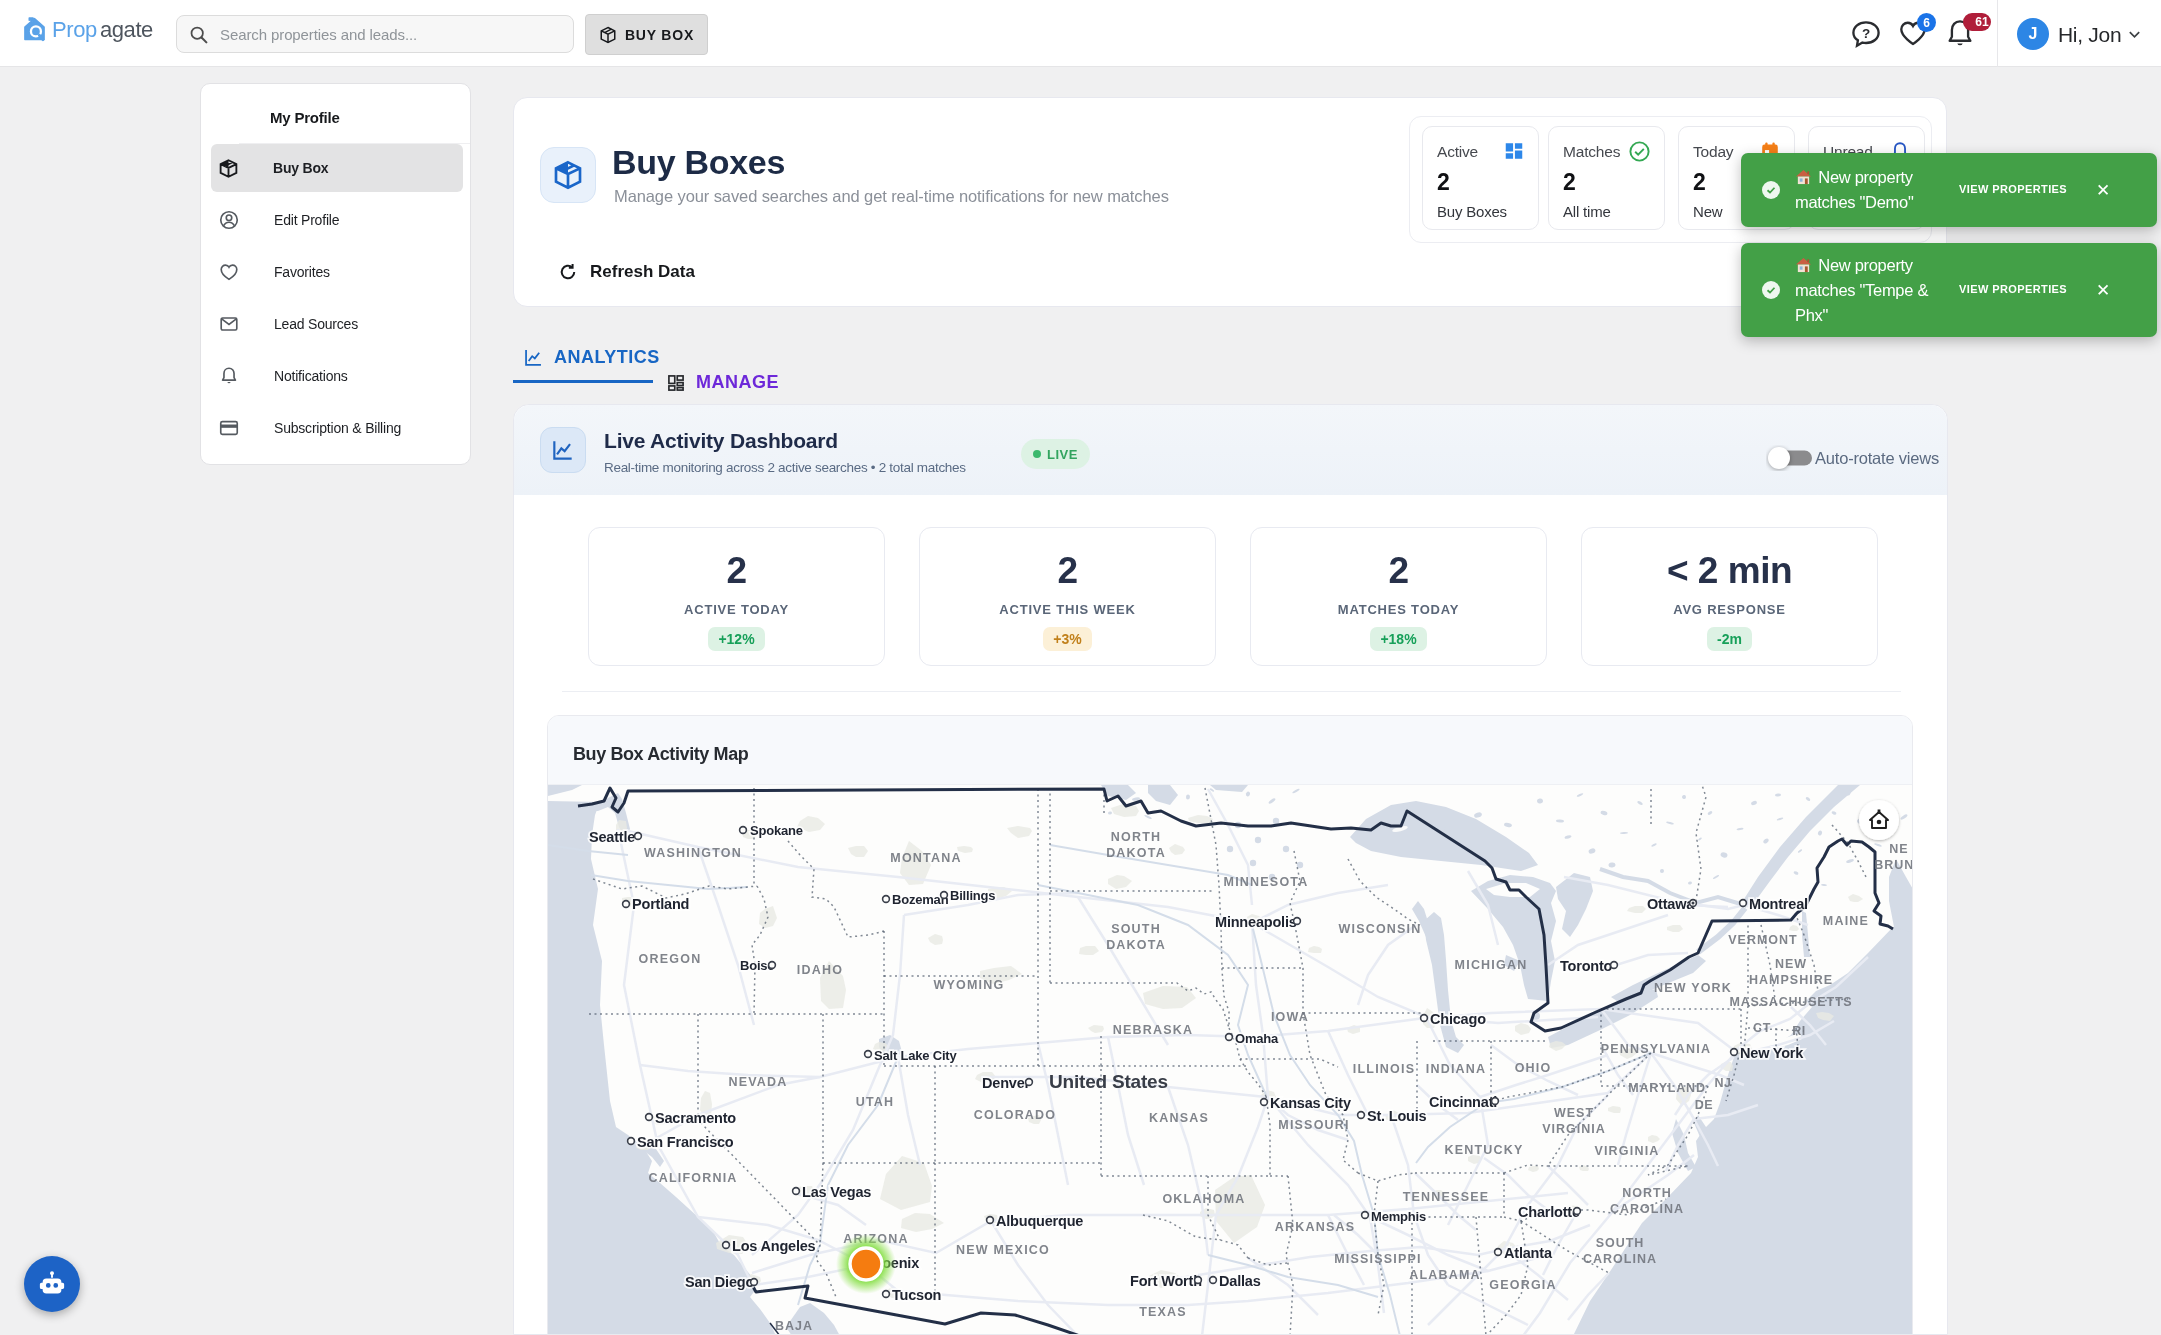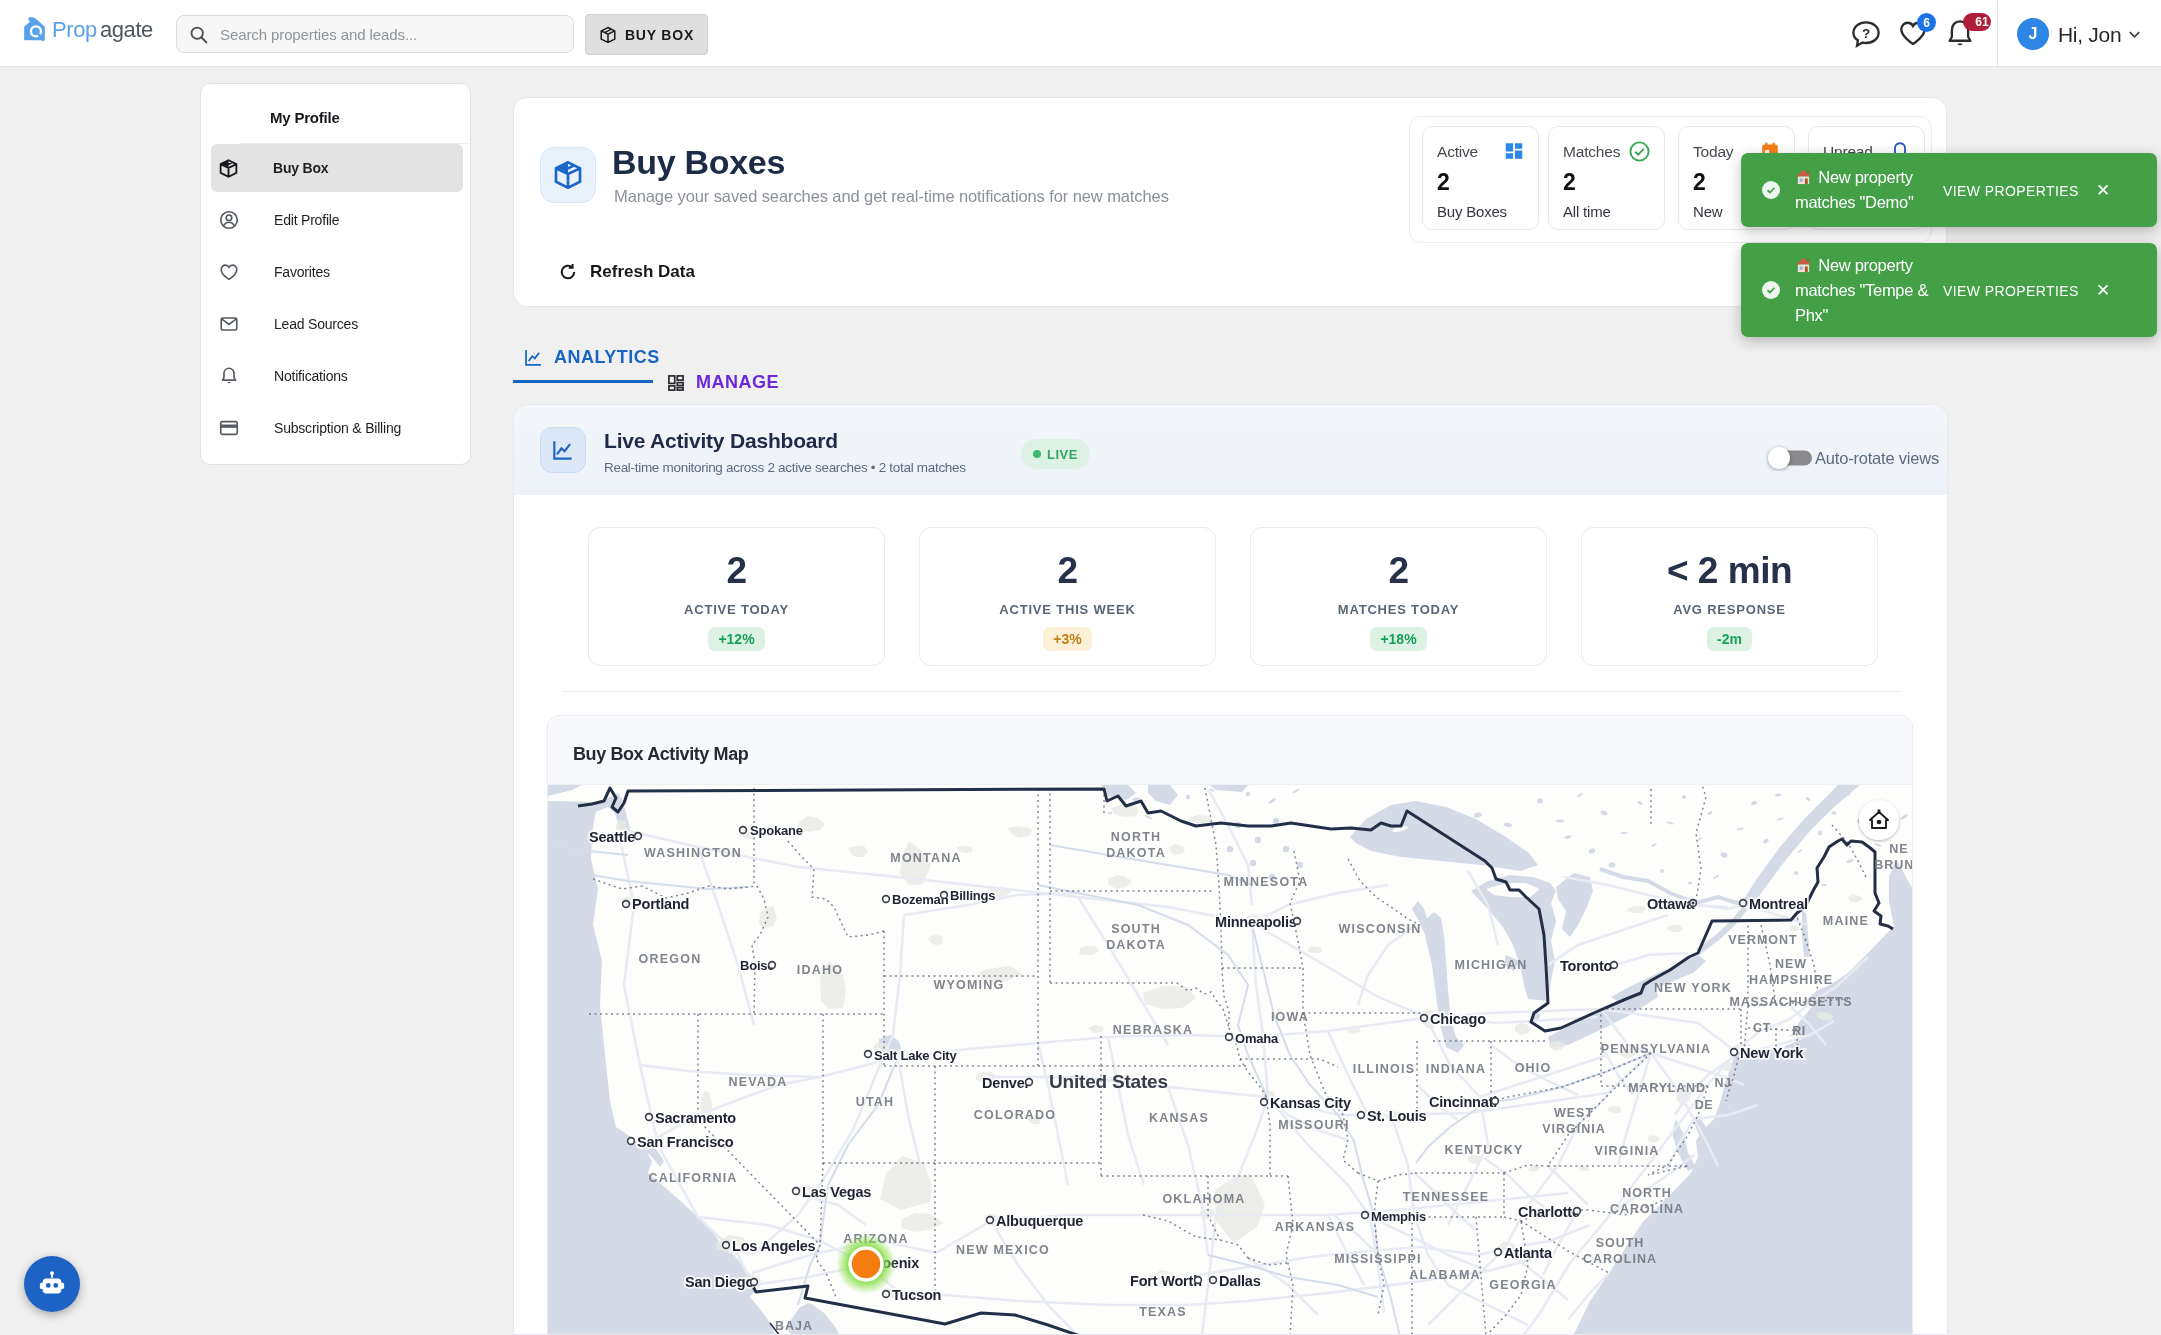--- a/index.html
+++ b/index.html
@@ -40,21 +40,21 @@
 .mcard { position:absolute; top:9px; width:117px; height:104px; border:1px solid #e8e9ee; border-radius:10px; background:#fff; }
 .mcard .lb { position:absolute; left:14px; top:16px; font-size:15.5px; color:#46494f; letter-spacing:-0.2px; }
 .mcard .num { position:absolute; left:14px; top:42px; font-size:23px; font-weight:bold; color:#101114; }
 .mcard .sb { position:absolute; left:14px; top:76px; font-size:15px; color:#33363c; letter-spacing:-0.2px; }
 .mcard svg { position:absolute; right:13px; top:13px; }
 
 
 .toast { position:absolute; left:1741px; width:416px; background:#43a047; border-radius:7px; box-shadow:0 4px 14px rgba(0,0,0,0.25); color:#fff; z-index:40; }
 .toast .chk { position:absolute; left:21px; top:50%; margin-top:-9px; width:18px; height:18px; border-radius:50%; background:#eef7ef; display:flex; align-items:center; justify-content:center; }
 .toast .msg { position:absolute; left:54px; font-size:16.5px; line-height:25px; font-weight:500; width:140px; letter-spacing:-0.3px; }
-.toast .act { position:absolute; left:202px; top:50%; margin-top:-7px; font-size:14px; font-weight:normal; letter-spacing:0.4px; white-space:nowrap; }
+.toast .act { position:absolute; left:218px; top:50%; margin-top:-7px; font-size:11px; font-weight:bold; letter-spacing:0.4px; white-space:nowrap; }
 .toast .x { position:absolute; left:355px; top:50%; margin-top:-10px; font-size:17px; font-weight:normal; }
 
 
 .tab { display:inline-flex; align-items:center; gap:10px; font-size:18px; font-weight:bold; letter-spacing:0.5px; }
 #tabA { position:absolute; left:523px; top:347px; color:#1866c4; z-index:5; }
 #tabM { position:absolute; left:666px; top:347px; color:#6d28d9; z-index:5;margin-top:25px; }
 #tabline { position:absolute; left:513px; top:380px; width:140px; height:3px; background:#1866c4; z-index:5; }
 
 
 #live { position:absolute; left:513px; top:404px; width:1435px; height:931px; background:#fff; border:1px solid #e7e8ef; border-radius:16px 16px 0 0; z-index:4; }

